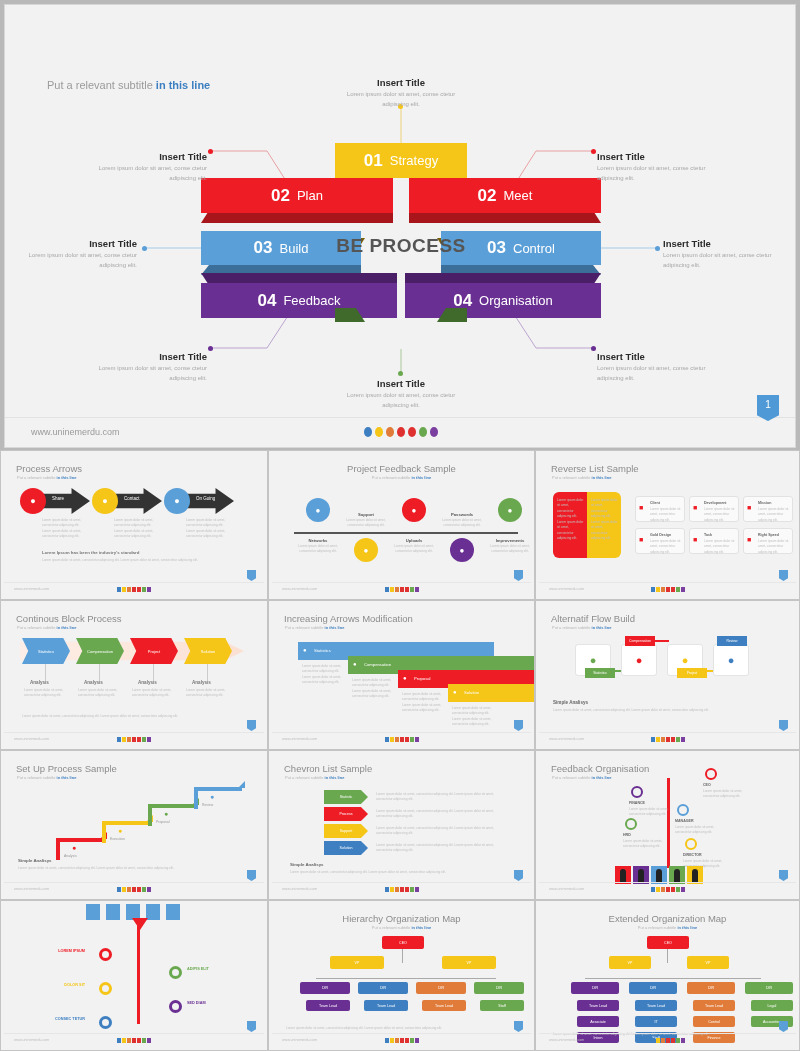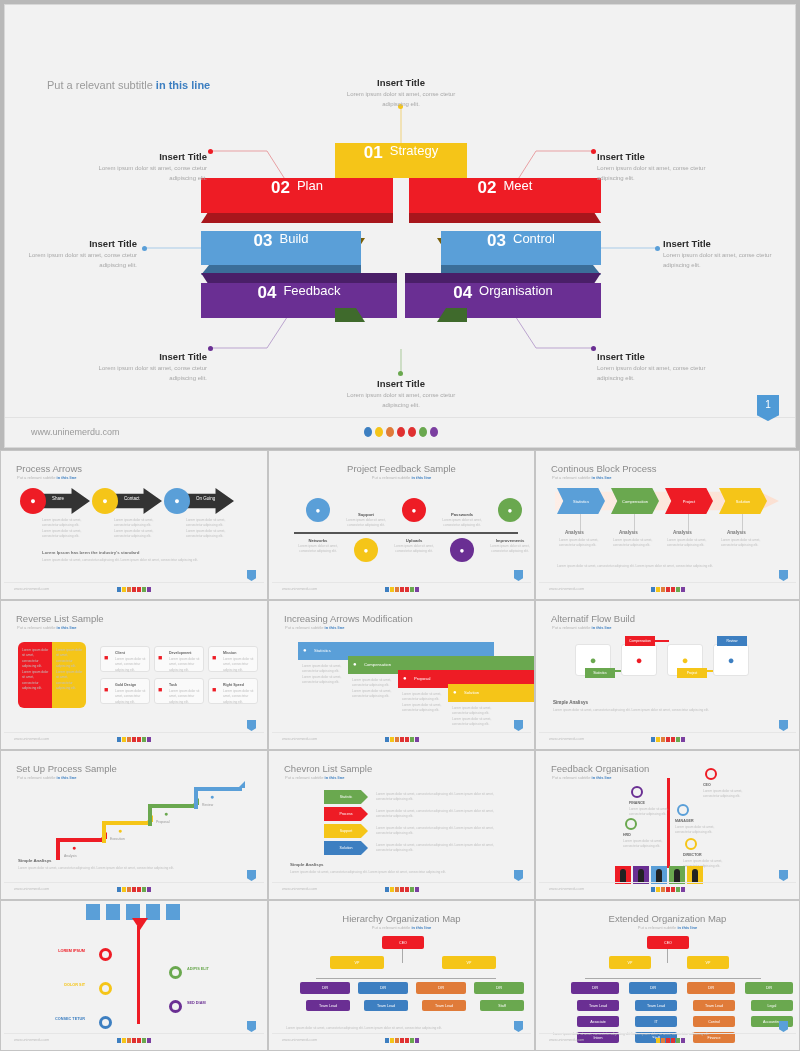--- a/index.html
+++ b/index.html
@@ -43,21 +43,21 @@
     position: absolute; right: 16px; bottom: 26px;
     width: 22px; height: 26px; background: #4f9ad6;
     clip-path: polygon(0 0,100% 0,100% 78%,50% 100%,0 78%);
     color:#fff; font-size:10px; text-align:center; line-height:19px;
     box-shadow: 0 0 6px rgba(80,150,210,.5);
   }
 
   
   .diagram { position:absolute; left:0; top:78px; width:792px; height:300px; }
 
-  .bar { position:absolute; color:#fff; display:flex; align-items:flex-start; justify-content:center; }
+  .bar { position:absolute; color:#fff; display:flex; align-items:center; justify-content:center; }
   .bar .num { font-size:17px; font-weight:bold; margin-right:7px; }
   .bar .lbl { font-size:13px; }
   .shadow { position:absolute; }
 
   .beprocess {
     position:absolute; left:296px; top:152px; width:200px; text-align:center;
     font-size:19px; font-weight:bold; color:#555; letter-spacing:.5px;
   }
 
   .callout { position:absolute; width:130px; }
@@ -157,20 +157,21 @@
 
       <div class="shadow" style="left:400px;top:190px;width:196px;height:12px;background:#4a1f68;clip-path:polygon(0 0,100% 0,96% 100%,0 100%);"></div>
       <div class="bar" style="left:400px;top:200px;width:196px;height:35px;background:#6a2f93;">
         <span class="num">04</span>
         <span class="lbl">Organisation</span>
       </div>
 
       <div class="shadow" style="left:330px;top:225px;width:30px;height:14px;background:#3f6a2c;clip-path:polygon(0 0,70% 0,100% 100%,0 100%);"></div>
       <div class="shadow" style="left:432px;top:225px;width:30px;height:14px;background:#3f6a2c;clip-path:polygon(30% 0,100% 0,100% 100%,0 100%);"></div>
 
+      <div class="beprocess">BE PROCESS</div>
 
       <div class="dotpt" style="left:393px;top:21px;background:#f5c518;"></div>
       <div class="callout ctr" style="left:331px;top:-6px;">
         <div class="ct">Insert Title</div>
         <div class="cb">Lorem ipsum dolor sit amet, conse ctetur adipiscing elit.</div>
       </div>
 
       <div class="dotpt" style="left:203px;top:66px;background:#ee1c25;"></div>
       <div class="callout right-al" style="left:72px;top:68px;">
         <div class="ct">Insert Title</div>
@@ -315,20 +316,91 @@
               <i style="background:#e03131"></i>
               <i style="background:#6aa84f"></i>
               <i style="background:#7b3fa0"></i>
             </div>
     </div>
     <div class="t-badge"></div>
   </div>
       </div>
       <div class="thumb">
         <div class="inner">
+    <div class="t-title">Reverse List Sample</div>
+    <div class="t-sub">Put a relevant subtitle <b>in this line</b></div>
+    <div style="position:absolute;left:0;top:0;width:100%;height:100%;">
+            <div style="position:absolute;left:14px;top:38px;width:34px;height:66px;background:#ee1c25;border-radius:6px 0 0 6px;"></div>
+            <div style="position:absolute;left:48px;top:38px;width:34px;height:66px;background:#f5c518;border-radius:0 6px 6px 0;"></div>
+            <div style="position:absolute;left:18px;top:44px;">
+              <div class="lorem" style="width:28px">Lorem ipsum dolor sit amet, consectetur adipiscing elit. Lorem ipsum dolor sit amet, consectetur adipiscing elit.</div>
+            </div>
+            <div style="position:absolute;left:52px;top:44px;">
+              <div class="lorem" style="width:28px">Lorem ipsum dolor sit amet, consectetur adipiscing elit. Lorem ipsum dolor sit amet, consectetur adipiscing elit.</div>
+            </div>
+            <div style="position:absolute;left:96px;top:42px;width:50px;height:26px;background:#fafafa;border:1px solid #e2e2e2;border-radius:3px;">
+        <div style="position:absolute;left:3px;top:7px;color:#ee1c25;font-size:7px;">■</div>
+        <div style="position:absolute;left:14px;top:4px;font-size:3.6px;font-weight:bold;color:#666;">Client</div>
+        <div style="position:absolute;left:14px;top:10px;">
+                <div class="lorem" style="width:32px">Lorem ipsum dolor sit amet, consectetur adipiscing elit.</div>
+              </div>
+            </div>
+            <div style="position:absolute;left:150px;top:42px;width:50px;height:26px;background:#fafafa;border:1px solid #e2e2e2;border-radius:3px;">
+        <div style="position:absolute;left:3px;top:7px;color:#ee1c25;font-size:7px;">■</div>
+        <div style="position:absolute;left:14px;top:4px;font-size:3.6px;font-weight:bold;color:#666;">Development</div>
+        <div style="position:absolute;left:14px;top:10px;">
+                <div class="lorem" style="width:32px">Lorem ipsum dolor sit amet, consectetur adipiscing elit.</div>
+              </div>
+            </div>
+            <div style="position:absolute;left:204px;top:42px;width:50px;height:26px;background:#fafafa;border:1px solid #e2e2e2;border-radius:3px;">
+        <div style="position:absolute;left:3px;top:7px;color:#ee1c25;font-size:7px;">■</div>
+        <div style="position:absolute;left:14px;top:4px;font-size:3.6px;font-weight:bold;color:#666;">Mission</div>
+        <div style="position:absolute;left:14px;top:10px;">
+                <div class="lorem" style="width:32px">Lorem ipsum dolor sit amet, consectetur adipiscing elit.</div>
+              </div>
+            </div>
+            <div style="position:absolute;left:96px;top:74px;width:50px;height:26px;background:#fafafa;border:1px solid #e2e2e2;border-radius:3px;">
+        <div style="position:absolute;left:3px;top:7px;color:#ee1c25;font-size:7px;">■</div>
+        <div style="position:absolute;left:14px;top:4px;font-size:3.6px;font-weight:bold;color:#666;">Gold Design</div>
+        <div style="position:absolute;left:14px;top:10px;">
+                <div class="lorem" style="width:32px">Lorem ipsum dolor sit amet, consectetur adipiscing elit.</div>
+              </div>
+            </div>
+            <div style="position:absolute;left:150px;top:74px;width:50px;height:26px;background:#fafafa;border:1px solid #e2e2e2;border-radius:3px;">
+        <div style="position:absolute;left:3px;top:7px;color:#ee1c25;font-size:7px;">■</div>
+        <div style="position:absolute;left:14px;top:4px;font-size:3.6px;font-weight:bold;color:#666;">Task</div>
+        <div style="position:absolute;left:14px;top:10px;">
+                <div class="lorem" style="width:32px">Lorem ipsum dolor sit amet, consectetur adipiscing elit.</div>
+              </div>
+            </div>
+            <div style="position:absolute;left:204px;top:74px;width:50px;height:26px;background:#fafafa;border:1px solid #e2e2e2;border-radius:3px;">
+        <div style="position:absolute;left:3px;top:7px;color:#ee1c25;font-size:7px;">■</div>
+        <div style="position:absolute;left:14px;top:4px;font-size:3.6px;font-weight:bold;color:#666;">Right Speed</div>
+        <div style="position:absolute;left:14px;top:10px;">
+                <div class="lorem" style="width:32px">Lorem ipsum dolor sit amet, consectetur adipiscing elit.</div>
+              </div>
+            </div>
+          </div>
+    <div class="t-foot">
+      <div class="t-url">www.uninemerdu.com</div>
+      <div class="t-dots">
+              <i style="background:#3d7fc1"></i>
+              <i style="background:#f5c518"></i>
+              <i style="background:#e07b39"></i>
+              <i style="background:#e03131"></i>
+              <i style="background:#e03131"></i>
+              <i style="background:#6aa84f"></i>
+              <i style="background:#7b3fa0"></i>
+            </div>
+    </div>
+    <div class="t-badge"></div>
+  </div>
+      </div>
+      <div class="thumb">
+        <div class="inner">
     <div class="t-title">Continous Block Process</div>
     <div class="t-sub">Put a relevant subtitle <b>in this line</b></div>
     <div style="position:absolute;left:0;top:0;width:100%;height:100%;">
             <div style="position:absolute;left:16px;top:34px;width:224px;height:26px;background:linear-gradient(90deg,#fdeee7,#fbe0d2);clip-path:polygon(0 14%,88% 14%,88% 0,100% 50%,88% 100%,88% 86%,0 86%);"></div>
             <div style="position:absolute;left:18px;top:34px;width:48px;height:26px;background:#5a9fd8;clip-path:polygon(0 0,86% 0,100% 50%,86% 100%,0 100%,13% 50%);display:flex;align-items:center;justify-content:center;color:#fff;font-size:4px;">Statistics</div>
             <div style="position:absolute;left:41px;top:60px;width:1px;height:16px;background:#ccc;"></div>
             <div class="anal" style="position:absolute;left:26px;top:76px;">Analysis</div>
             <div style="position:absolute;left:20px;top:84px;">
               <div class="lorem" style="width:44px">Lorem ipsum dolor sit amet, consectetur adipiscing elit.</div>
             </div>
@@ -345,91 +417,20 @@
               <div class="lorem" style="width:44px">Lorem ipsum dolor sit amet, consectetur adipiscing elit.</div>
             </div>
             <div style="position:absolute;left:180px;top:34px;width:48px;height:26px;background:#f5c518;clip-path:polygon(0 0,86% 0,100% 50%,86% 100%,0 100%,13% 50%);display:flex;align-items:center;justify-content:center;color:#fff;font-size:4px;">Solution</div>
             <div style="position:absolute;left:203px;top:60px;width:1px;height:16px;background:#ccc;"></div>
             <div class="anal" style="position:absolute;left:188px;top:76px;">Analysis</div>
             <div style="position:absolute;left:182px;top:84px;">
               <div class="lorem" style="width:44px">Lorem ipsum dolor sit amet, consectetur adipiscing elit.</div>
             </div>
             <div style="position:absolute;left:18px;top:110px;">
               <div class="lorem" style="width:224px">Lorem ipsum dolor sit amet, consectetur adipiscing elit. Lorem ipsum dolor sit amet, consectetur adipiscing elit.</div>
-            </div>
-          </div>
-    <div class="t-foot">
-      <div class="t-url">www.uninemerdu.com</div>
-      <div class="t-dots">
-              <i style="background:#3d7fc1"></i>
-              <i style="background:#f5c518"></i>
-              <i style="background:#e07b39"></i>
-              <i style="background:#e03131"></i>
-              <i style="background:#e03131"></i>
-              <i style="background:#6aa84f"></i>
-              <i style="background:#7b3fa0"></i>
-            </div>
-    </div>
-    <div class="t-badge"></div>
-  </div>
-      </div>
-      <div class="thumb">
-        <div class="inner">
-    <div class="t-title">Reverse List Sample</div>
-    <div class="t-sub">Put a relevant subtitle <b>in this line</b></div>
-    <div style="position:absolute;left:0;top:0;width:100%;height:100%;">
-            <div style="position:absolute;left:14px;top:38px;width:34px;height:66px;background:#ee1c25;border-radius:6px 0 0 6px;"></div>
-            <div style="position:absolute;left:48px;top:38px;width:34px;height:66px;background:#f5c518;border-radius:0 6px 6px 0;"></div>
-            <div style="position:absolute;left:18px;top:44px;">
-              <div class="lorem" style="width:28px">Lorem ipsum dolor sit amet, consectetur adipiscing elit. Lorem ipsum dolor sit amet, consectetur adipiscing elit.</div>
-            </div>
-            <div style="position:absolute;left:52px;top:44px;">
-              <div class="lorem" style="width:28px">Lorem ipsum dolor sit amet, consectetur adipiscing elit. Lorem ipsum dolor sit amet, consectetur adipiscing elit.</div>
-            </div>
-            <div style="position:absolute;left:96px;top:42px;width:50px;height:26px;background:#fafafa;border:1px solid #e2e2e2;border-radius:3px;">
-        <div style="position:absolute;left:3px;top:7px;color:#ee1c25;font-size:7px;">■</div>
-        <div style="position:absolute;left:14px;top:4px;font-size:3.6px;font-weight:bold;color:#666;">Client</div>
-        <div style="position:absolute;left:14px;top:10px;">
-                <div class="lorem" style="width:32px">Lorem ipsum dolor sit amet, consectetur adipiscing elit.</div>
-              </div>
-            </div>
-            <div style="position:absolute;left:150px;top:42px;width:50px;height:26px;background:#fafafa;border:1px solid #e2e2e2;border-radius:3px;">
-        <div style="position:absolute;left:3px;top:7px;color:#ee1c25;font-size:7px;">■</div>
-        <div style="position:absolute;left:14px;top:4px;font-size:3.6px;font-weight:bold;color:#666;">Development</div>
-        <div style="position:absolute;left:14px;top:10px;">
-                <div class="lorem" style="width:32px">Lorem ipsum dolor sit amet, consectetur adipiscing elit.</div>
-              </div>
-            </div>
-            <div style="position:absolute;left:204px;top:42px;width:50px;height:26px;background:#fafafa;border:1px solid #e2e2e2;border-radius:3px;">
-        <div style="position:absolute;left:3px;top:7px;color:#ee1c25;font-size:7px;">■</div>
-        <div style="position:absolute;left:14px;top:4px;font-size:3.6px;font-weight:bold;color:#666;">Mission</div>
-        <div style="position:absolute;left:14px;top:10px;">
-                <div class="lorem" style="width:32px">Lorem ipsum dolor sit amet, consectetur adipiscing elit.</div>
-              </div>
-            </div>
-            <div style="position:absolute;left:96px;top:74px;width:50px;height:26px;background:#fafafa;border:1px solid #e2e2e2;border-radius:3px;">
-        <div style="position:absolute;left:3px;top:7px;color:#ee1c25;font-size:7px;">■</div>
-        <div style="position:absolute;left:14px;top:4px;font-size:3.6px;font-weight:bold;color:#666;">Gold Design</div>
-        <div style="position:absolute;left:14px;top:10px;">
-                <div class="lorem" style="width:32px">Lorem ipsum dolor sit amet, consectetur adipiscing elit.</div>
-              </div>
-            </div>
-            <div style="position:absolute;left:150px;top:74px;width:50px;height:26px;background:#fafafa;border:1px solid #e2e2e2;border-radius:3px;">
-        <div style="position:absolute;left:3px;top:7px;color:#ee1c25;font-size:7px;">■</div>
-        <div style="position:absolute;left:14px;top:4px;font-size:3.6px;font-weight:bold;color:#666;">Task</div>
-        <div style="position:absolute;left:14px;top:10px;">
-                <div class="lorem" style="width:32px">Lorem ipsum dolor sit amet, consectetur adipiscing elit.</div>
-              </div>
-            </div>
-            <div style="position:absolute;left:204px;top:74px;width:50px;height:26px;background:#fafafa;border:1px solid #e2e2e2;border-radius:3px;">
-        <div style="position:absolute;left:3px;top:7px;color:#ee1c25;font-size:7px;">■</div>
-        <div style="position:absolute;left:14px;top:4px;font-size:3.6px;font-weight:bold;color:#666;">Right Speed</div>
-        <div style="position:absolute;left:14px;top:10px;">
-                <div class="lorem" style="width:32px">Lorem ipsum dolor sit amet, consectetur adipiscing elit.</div>
-              </div>
             </div>
           </div>
     <div class="t-foot">
       <div class="t-url">www.uninemerdu.com</div>
       <div class="t-dots">
               <i style="background:#3d7fc1"></i>
               <i style="background:#f5c518"></i>
               <i style="background:#e07b39"></i>
               <i style="background:#e03131"></i>
               <i style="background:#e03131"></i>

